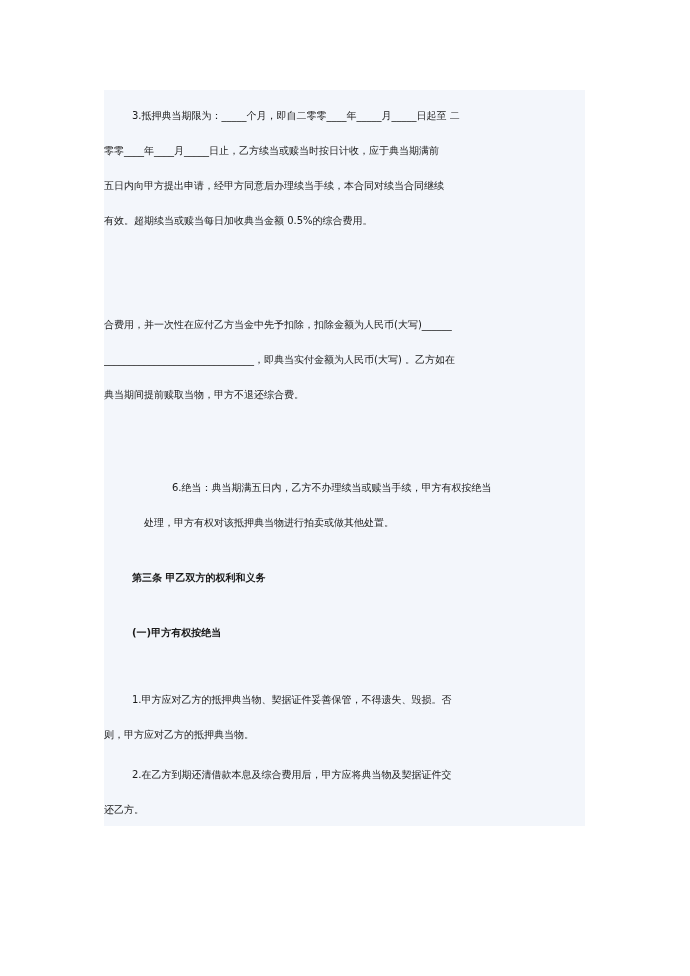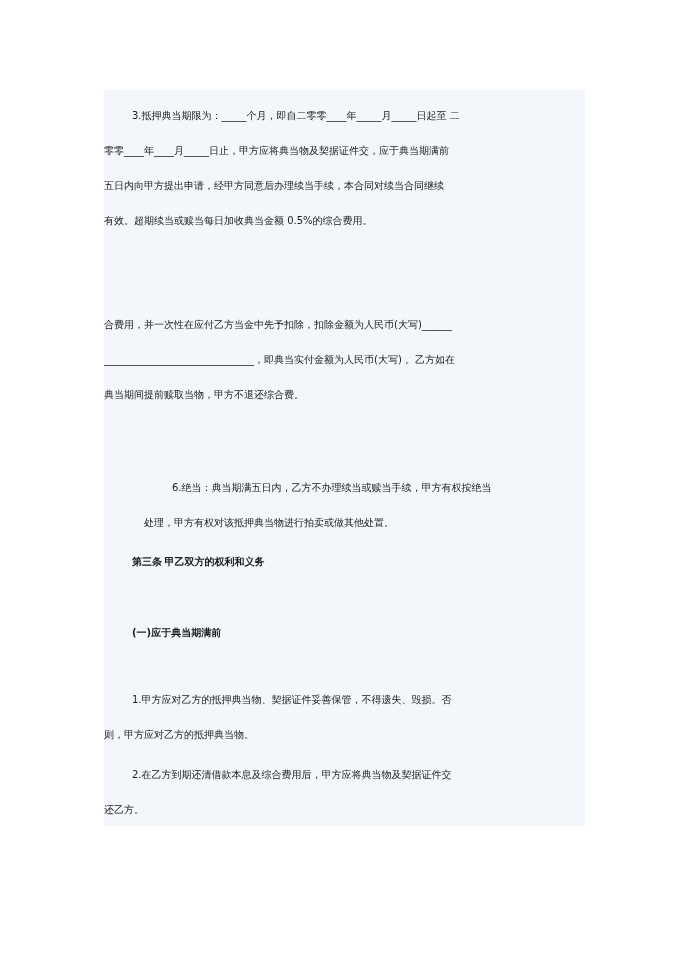--- a/index.html
+++ b/index.html
@@ -44,43 +44,43 @@
       font-weight: bold;
     }
   </style>
 </head>
 <body>
 
 <div class="page">
 
   <div class="para" style="top:8px;">
     <span class="line indent">3.抵押典当期限为：_____个月，即自二零零____年_____月_____日起至 二</span>
-    <span class="line">零零____年____月_____日止，甲方应将典当物及契据证件交，应于典当期满前</span>
+    <span class="line">零零____年____月_____日止，乙方续当或赎当时按日计收，应于典当期满前</span>
     <span class="line">五日内向甲方提出申请，经甲方同意后办理续当手续，本合同对续当合同继续</span>
     <span class="line">有效。超期续当或赎当每日加收典当金额 0.5%的综合费用。</span>
   </div>
 
 
   <div class="para" style="top:217px;">
     <span class="line">合费用，并一次性在应付乙方当金中先予扣除，扣除金额为人民币(大写)______</span>
     <span class="line">______________________________，即典当实付金额为人民币(大写) 。乙方如在</span>
     <span class="line">典当期间提前赎取当物，甲方不退还综合费。</span>
   </div>
 
   <div class="para" style="top:380px;margin-left:40px;">
     <span class="line indent">6.绝当：典当期满五日内，乙方不办理续当或赎当手续，甲方有权按绝当</span>
     <span class="line">处理，甲方有权对该抵押典当物进行拍卖或做其他处置。</span>
   </div>
 
-  <div class="para bold" style="top:454px;font-family:Liberation Serif, serif;">
+  <div class="para bold" style="top:470px;">
     <span class="line indent">第三条 甲乙双方的权利和义务</span>
   </div>
 
   <div class="para bold" style="top:525px;">
-    <span class="line indent">(一)应于典当期满前</span>
+    <span class="line indent">(一)甲方有权按绝当</span>
   </div>
 
   <div class="para" style="top:592px;">
     <span class="line indent">1.甲方应对乙方的抵押典当物、契据证件妥善保管，不得遗失、毁损。否</span>
     <span class="line">则，甲方应对乙方的抵押典当物。</span>
   </div>
 
   <div class="para" style="top:667px;">
     <span class="line indent">2.在乙方到期还清借款本息及综合费用后，甲方应将典当物及契据证件交</span>
     <span class="line">还乙方。</span>

